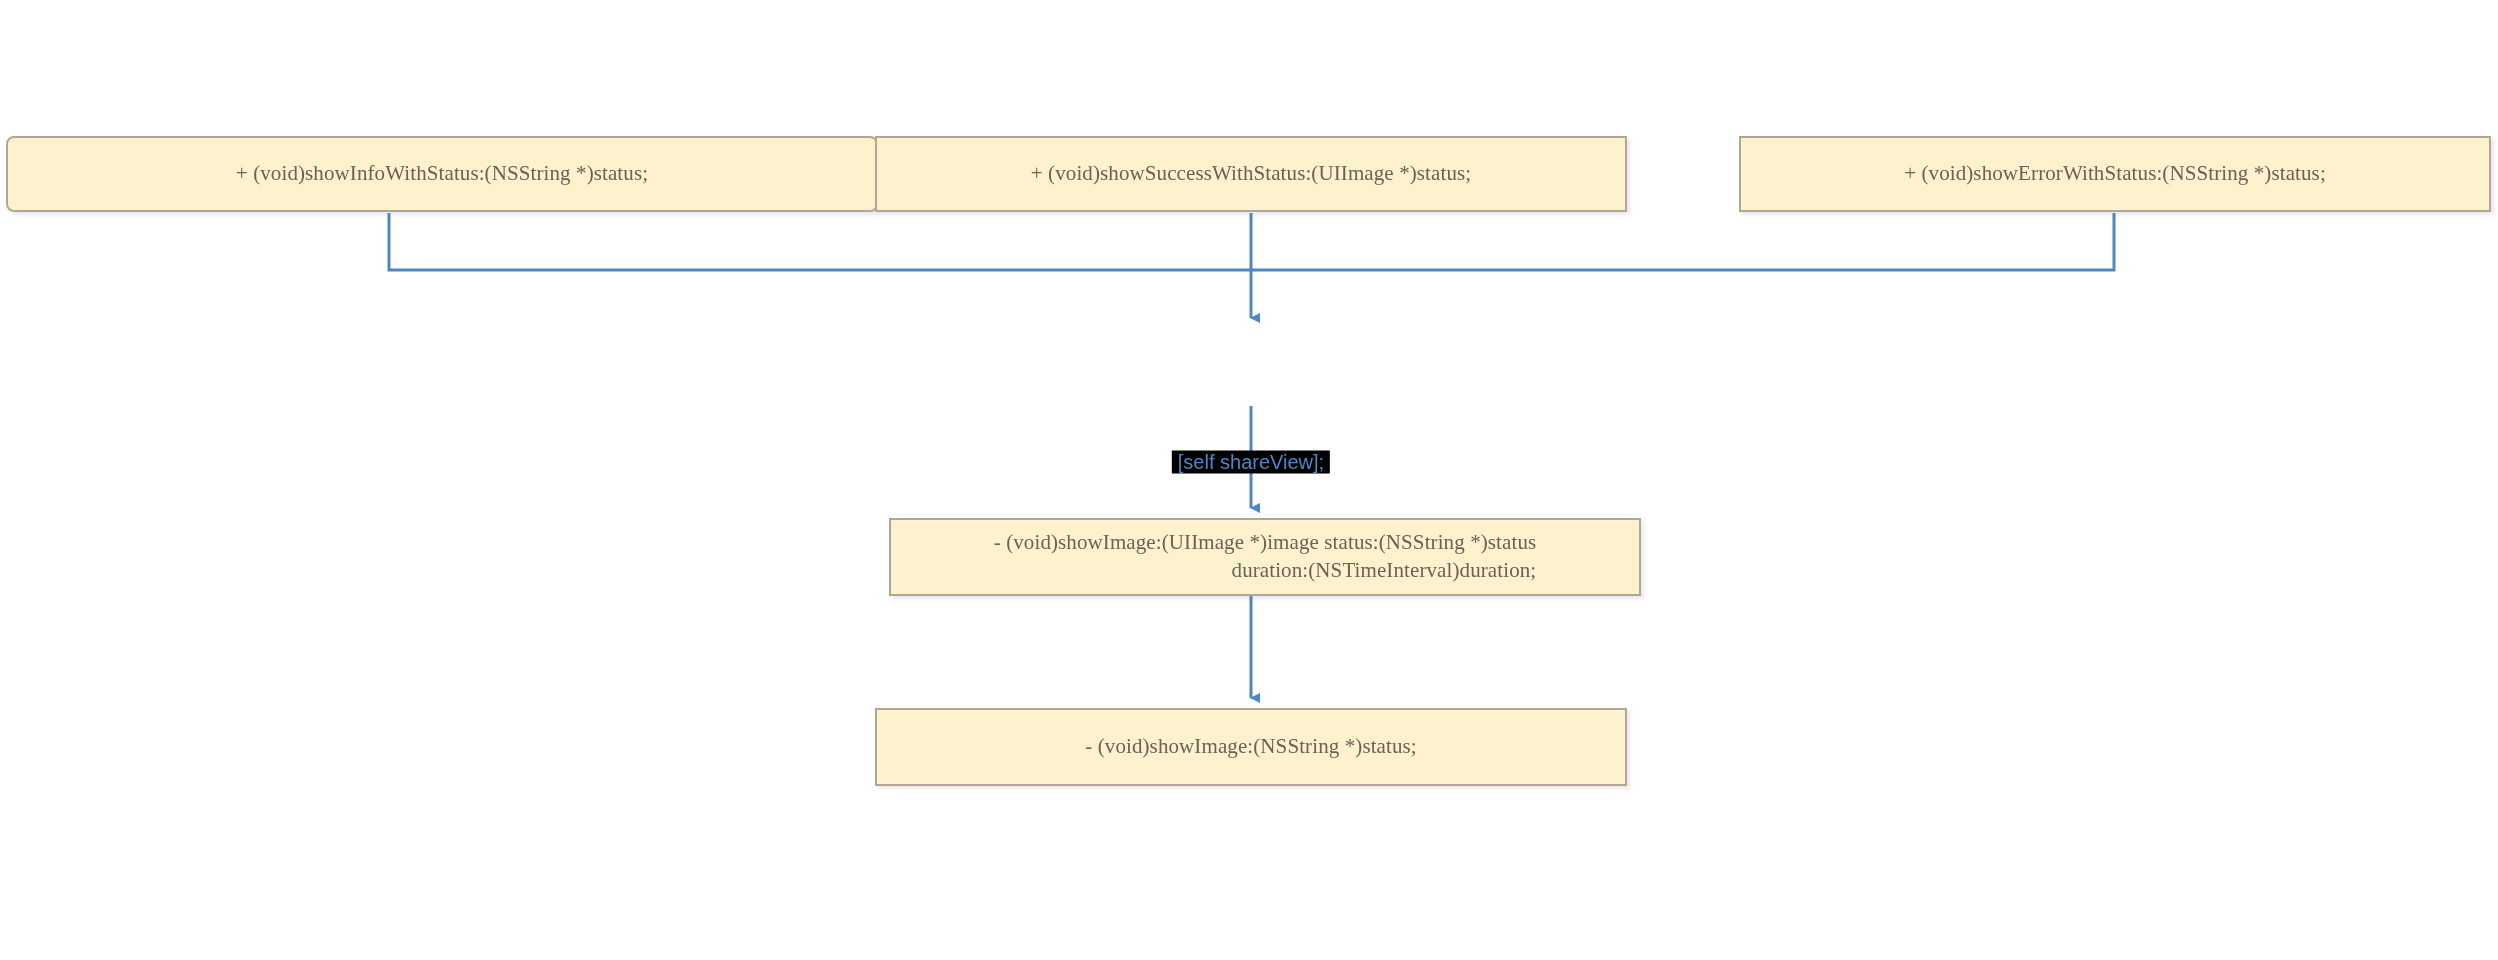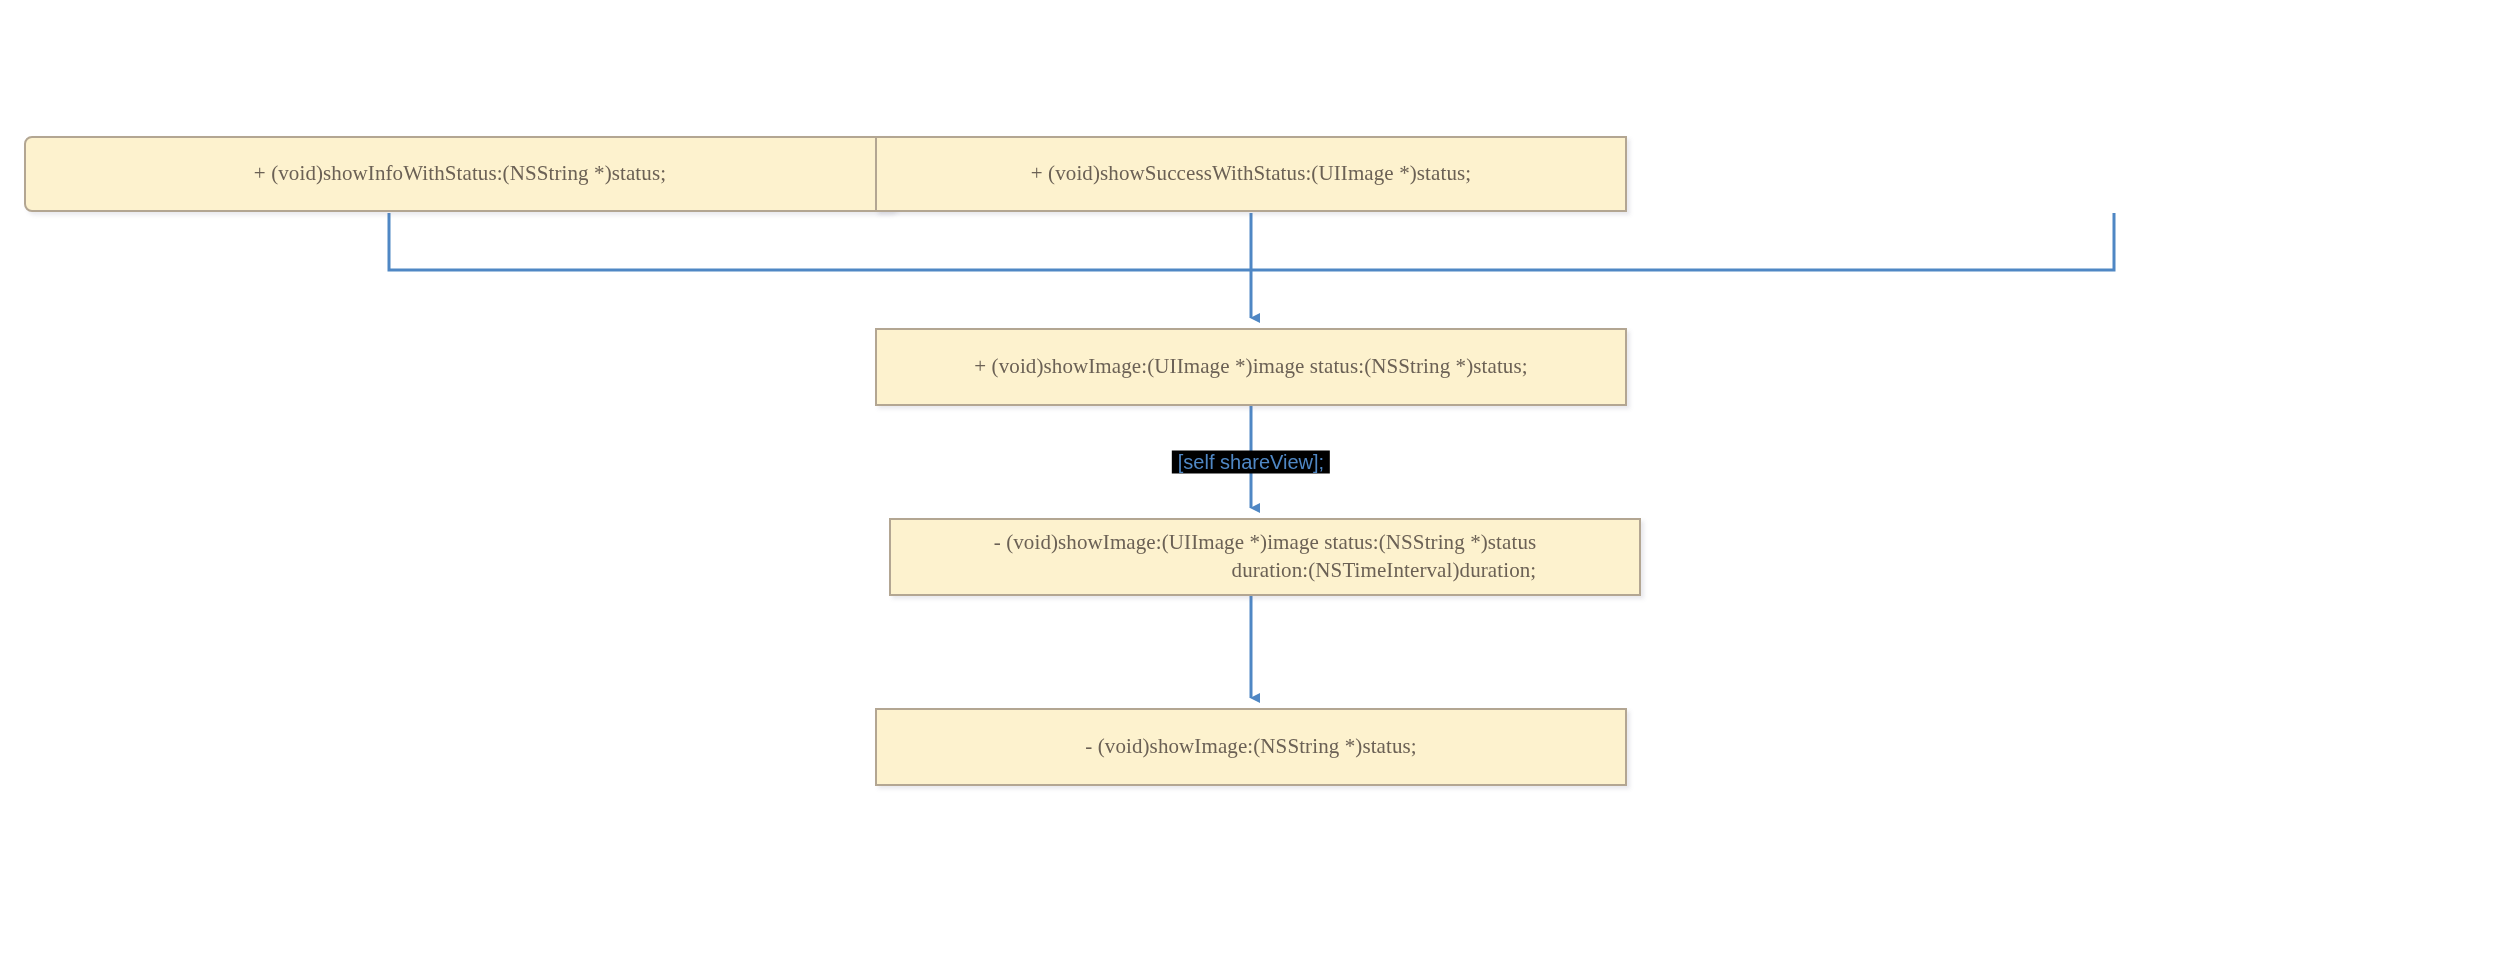--- a/index.html
+++ b/index.html
@@ -52,21 +52,21 @@
     color: #4f87c4;
     font-family: "Liberation Sans", sans-serif;
     font-size: 20px;
     white-space: nowrap;
     transform: translate(-50%, -50%);
     background: #000000;
     padding: 0 6px;
   }
 
   
-  #node-info    { left: 24px;   top: 136px; width: 872px;  height: 76px; border-radius: 8px; }
+  #node-info    { left: 6px;   top: 136px; width: 872px;  height: 76px; border-radius: 8px; }
   #node-success { left: 875px;  top: 136px; width: 752px;  height: 76px; }
   #node-error   { left: 1739px; top: 136px; width: 752px;  height: 76px; }
   #node-showimage-class { left: 875px; top: 328px; width: 752px; height: 78px; }
   #node-showimage-inst  { left: 889px; top: 518px; width: 752px; height: 78px; text-align: right; }
   #node-showstatus      { left: 875px; top: 708px; width: 752px; height: 78px; }
 </style>
 </head>
 <body>
 
 <div id="canvas">
@@ -90,24 +90,24 @@
   </svg>
 
   <div class="node" id="node-info">
     <span class="label">+ (void)showInfoWithStatus:(NSString *)status;</span>
   </div>
 
   <div class="node" id="node-success">
     <span class="label">+ (void)showSuccessWithStatus:(UIImage *)status;</span>
   </div>
 
+  <div class="node" id="node-error">
+    <span class="label">+ (void)showErrorWithStatus:(NSString *)status;</span>
+  </div>
 
-  <div class="node" id="node-showimage-class">
-    <span class="label">+ (void)showImage:(UIImage *)image status:(NSString *)status;</span>
-  </div>
 
   <div class="node" id="node-showimage-inst">
     <span class="label">- (void)showImage:(UIImage *)image status:(NSString *)status
 duration:(NSTimeInterval)duration;</span>
   </div>
 
   <div class="node" id="node-showstatus">
     <span class="label">- (void)showImage:(NSString *)status;</span>
   </div>
 

